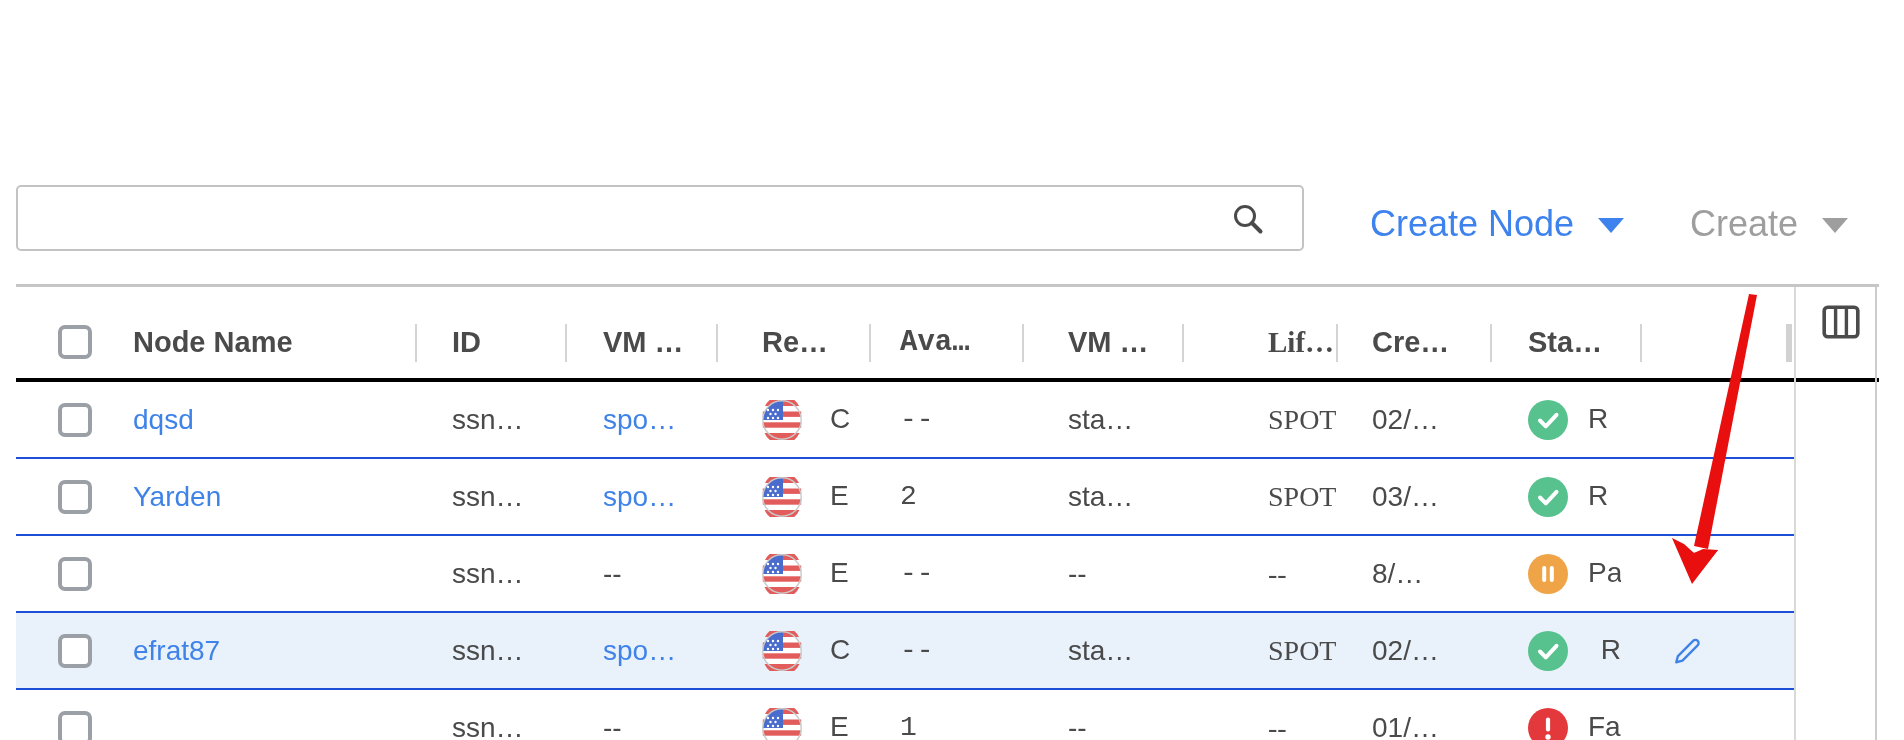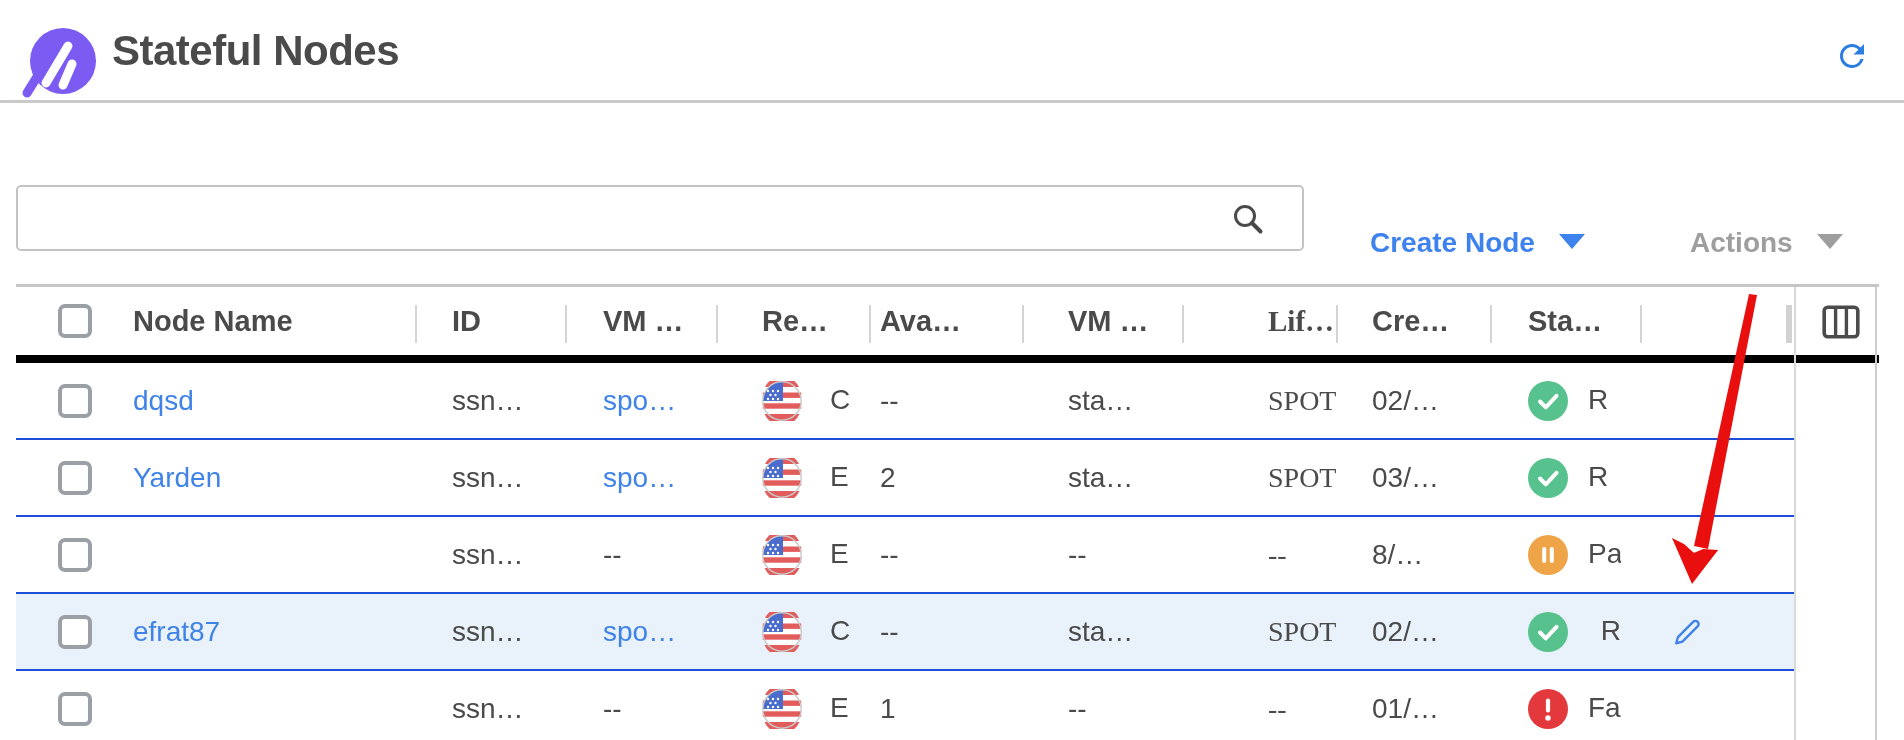--- a/index.html
+++ b/index.html
@@ -22,51 +22,51 @@
   .filter-box {
     position:absolute; left:16px; top:185px; width:1288px; height:66px;
     border:2px solid #c3c3c3; border-radius:5px; background:#fff;
   }
   .filter-input {
     position:absolute; left:20px; top:0; width:1180px; height:62px; border:none; outline:none;
     font-family:"Liberation Sans", sans-serif; font-size:28px; color:#4a4a4a; background:transparent;
   }
   .filter-input::placeholder { color:#9a9a9a; opacity:1; }
   .search-icon { position:absolute; right:36px; top:14px; }
-  .dd-btn { position:absolute; top:203px; font-size:28px; font-weight:bold; cursor:pointer; white-space:nowrap;margin-top:24px; }
+  .dd-btn { position:absolute; top:203px; font-size:36px; font-weight:normal; cursor:pointer; white-space:nowrap; }
   .dd-create { left:1370px; color:#3e82ed; }
   .dd-actions { left:1690px; color:#9e9e9e; }
   .tri {
     display:inline-block; width:0; height:0; margin-left:24px; position:relative; top:-3px;
     border-left:13px solid transparent; border-right:13px solid transparent;
   }
   .tri-blue { border-top:15px solid #3e82ed; }
   .tri-gray { border-top:15px solid #9e9e9e; }
 
   
   .table {
     position:absolute; left:16px; top:284px; width:1863px; height:456px;
     border-top:3px solid #c6c6c6; overflow:hidden;
   }
-  .thead { position:relative; width:100%; height:76px; border-bottom:8px solid #000000; }
+  .thead { position:relative; width:100%; height:76px; border-bottom:4px solid #000000;margin-top:19px; }
   .th {
     position:absolute; top:50%; transform:translateY(-50%);
     font-size:29px; font-weight:bold; color:#4a4a4a; white-space:nowrap;
   }
   .hsep { position:absolute; top:18px; width:2px; height:38px; background:#d4d4d4; }
   .hsep-wide { width:6px; background:#d2d2d2; }
   .cols-icon { position:absolute; left:1806px; top:18px; cursor:pointer; }
 
   
   .c-check   { left:42px;  }
   .c-name    { left:117px; }
   .c-id      { left:436px; }
   .c-vm      { left:587px; }
   .c-region  { left:746px; }
-  .c-az      { left:864px; }
+  .c-az      { left:884px;font-family:Liberation Mono, monospace; }
   .c-size    { left:1052px;}
   .c-life    { left:1252px;font-family:Liberation Serif, serif;}
   .c-created { left:1356px;}
   .c-status  { left:1512px;}
   .c-edit    { left:1658px;}
 
   .trow {
     position:relative; width:1778px; height:77px;
     border-bottom:2px solid #1d4ed8; background:#fff;
   }
@@ -94,45 +94,32 @@
   .vline-pin  { position:absolute; left:1778px; top:0; width:2px; height:456px; background:#d9d9d9; }
   .vline-edge { position:absolute; left:1859px; top:0; width:2px; height:456px; background:#cccccc; }
 
   .arrow-overlay { position:absolute; left:0; top:0; pointer-events:none; z-index:50; }
 </style>
 </head>
 <body>
 
 <div class="page">
 
-  <div class="app-header">
-    <svg class="logo" width="100" height="96" viewBox="0 0 100 96">
-      <line x1="15" y1="81" x2="25" y2="65" stroke="#7b5bf2" stroke-width="9" stroke-linecap="round"></line>
-      <circle cx="51" cy="49" r="33" fill="#7b5bf2"></circle>
-      <line x1="34" y1="71" x2="56" y2="34" stroke="#ffffff" stroke-width="9" stroke-linecap="round"></line>
-      <line x1="51" y1="73" x2="60" y2="52" stroke="#ffffff" stroke-width="9" stroke-linecap="round"></line>
-    </svg>
-    <div class="page-title">Stateful Nodes</div>
-    <svg class="refresh-btn" viewBox="0 0 24 24">
-      <path fill="#2b7de2" d="M17.65 6.35A7.95 7.95 0 0 0 12 4c-4.42 0-7.99 3.58-8 8s3.57 8 8 8c3.73 0 6.84-2.55 7.73-6h-2.08A5.99 5.99 0 0 1 12 18c-3.31 0-6-2.69-6-6s2.69-6 6-6c1.66 0 3.14.69 4.22 1.78L13 11h7V4l-2.35 2.35z"></path>
-    </svg>
-    <div class="header-divider"></div>
-  </div>
 
   <div class="filter-box">
     <svg class="search-icon" width="36" height="36" viewBox="0 0 36 36">
       <circle cx="15" cy="15" r="9.5" fill="none" stroke="#4a4a4a" stroke-width="3"></circle>
       <line x1="22" y1="22" x2="30.5" y2="30.5" stroke="#4a4a4a" stroke-width="4" stroke-linecap="round"></line>
     </svg>
   </div>
   <div class="dd-btn dd-create">
     <span>Create Node</span><span class="tri tri-blue"></span>
   </div>
   <div class="dd-btn dd-actions">
-    <span>Actions</span><span class="tri tri-gray"></span>
+    <span>Create</span><span class="tri tri-gray"></span>
   </div>
 
   <div class="table">
     <div class="thead">
       <div class="th c-check">
         <div class="checkbox"></div>
       </div>
       <span class="th c-name">Node Name</span>
       <span class="th c-id">ID</span>
       <span class="th c-vm">VM …</span>

